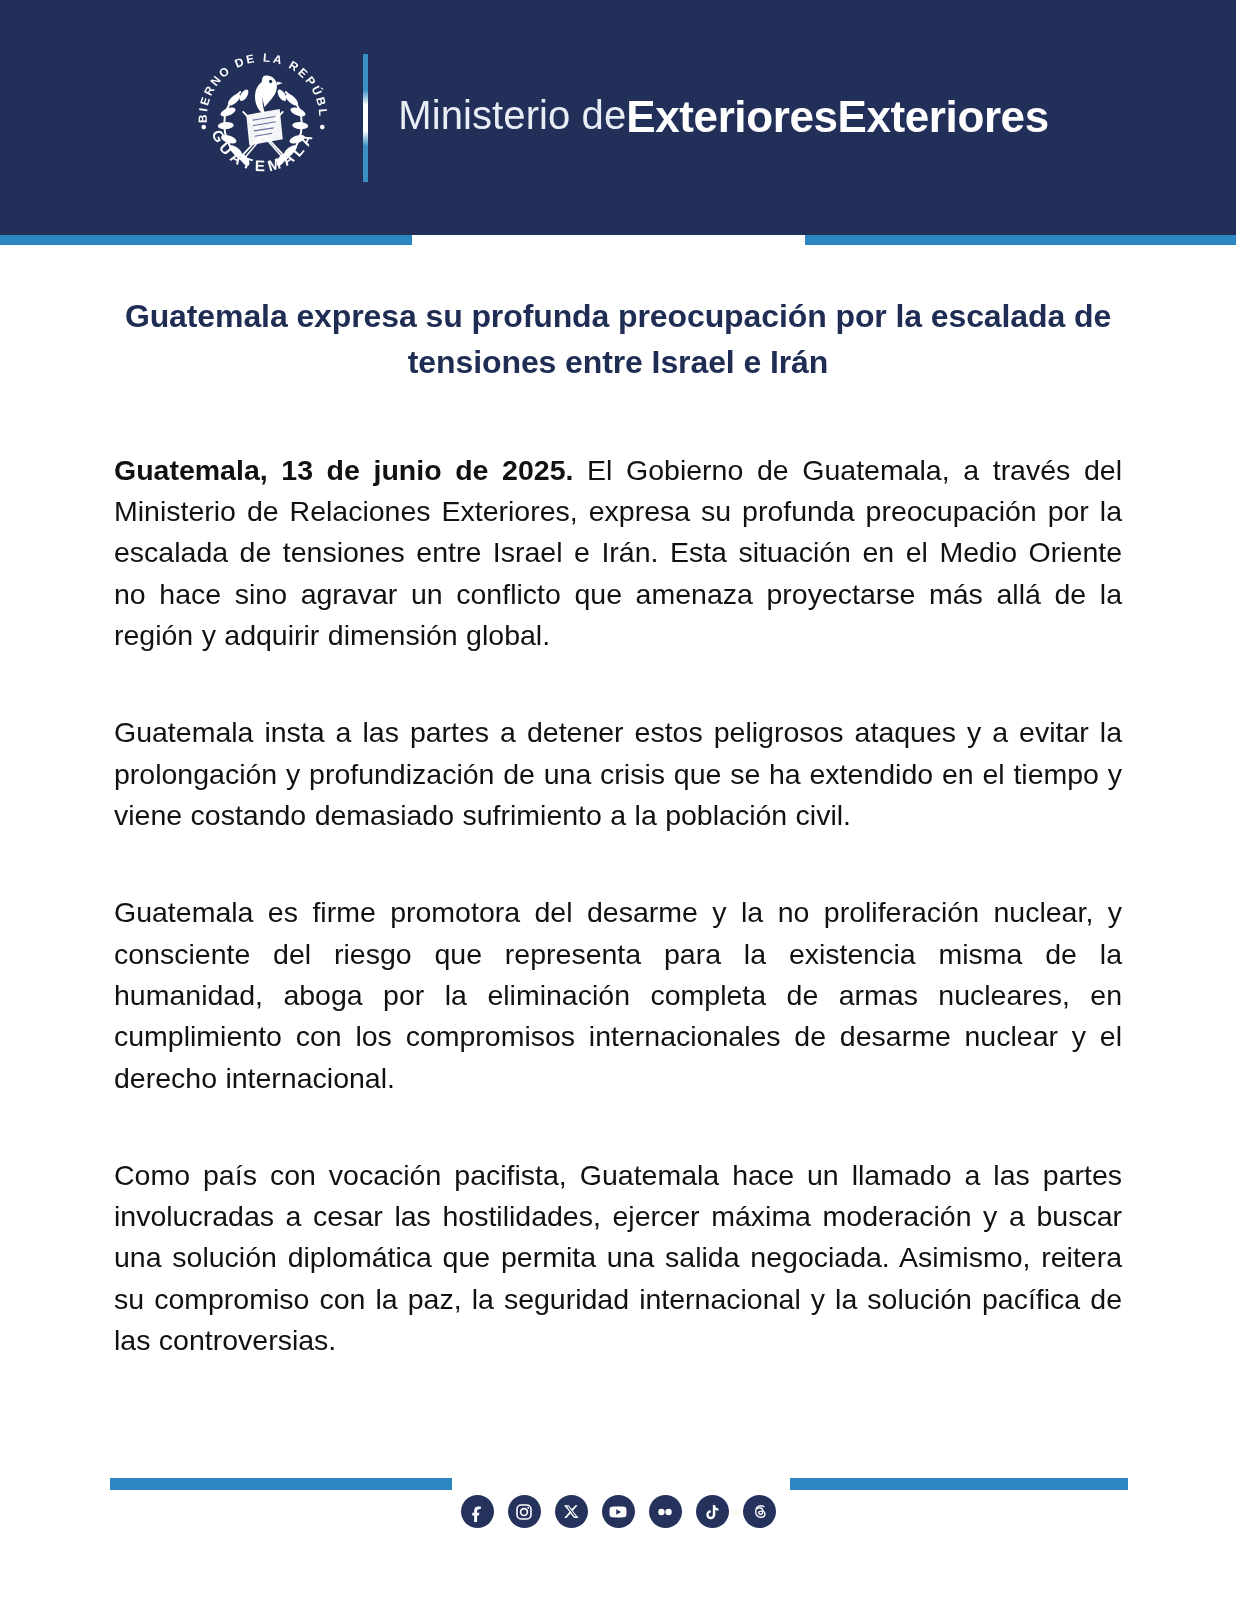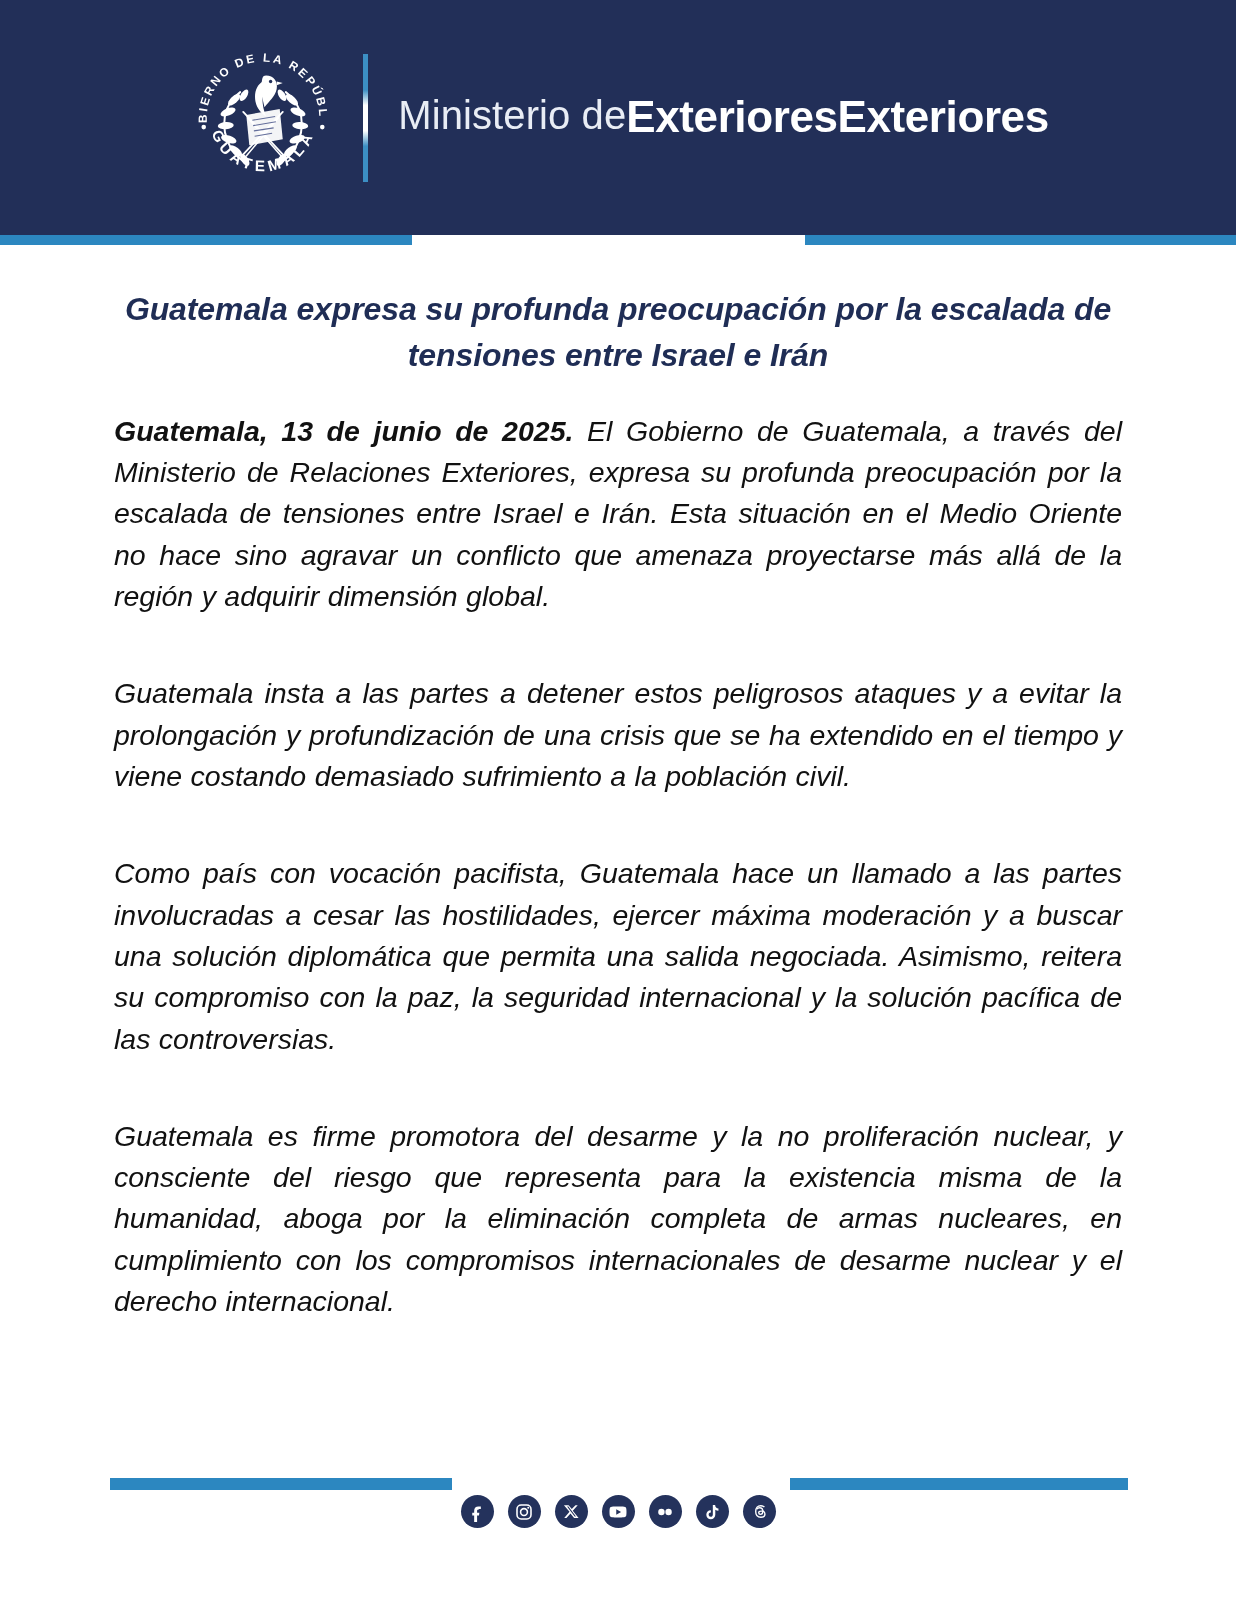--- a/index.html
+++ b/index.html
@@ -30,38 +30,38 @@
   .wm-line2, .wm-line3 {
     font-size:44px; font-weight:700; color:#ffffff; letter-spacing:-0.4px;
   }
 
   
   .accent-row { position:absolute; left:0; top:235px; width:1236px; height:10px; }
   .accent-left  { position:absolute; left:0;     top:0; width:412px; height:10px; background:#2c87c0; }
   .accent-right { position:absolute; left:805px; top:0; width:431px; height:10px; background:#2c87c0; }
 
   
-  .content { position:absolute; left:0; top:236px; width:1236px; padding:0 114px;font-style:italic; }
+  .content { position:absolute; left:0; top:243px; width:1236px; padding:0 114px; }
 
   .doc-title {
     margin-top:50px;
     font-size:32px; font-weight:700; color:#1f2d55;
     text-align:center; line-height:1.45;
     letter-spacing:-0.1px;
   }
 
   .para {
     margin-top:56px;
     font-size:28.5px; color:#111111;
     text-align:justify; line-height:1.45;
     font-weight:400;
     font-stretch:condensed;
     word-spacing:0.5px;
   }
-  .para:first-of-type { margin-top:32px; }
+  .para:first-of-type { margin-top:64px; }
   .para b { font-weight:700; }
 
   
   .footer-bars { position:absolute; left:0; top:1478px; width:1236px; height:12px; }
   .fbar-left  { position:absolute; left:110px; top:0; width:342px; height:12px; background:#2c87c0; }
   .fbar-right { position:absolute; left:790px; top:0; width:338px; height:12px; background:#2c87c0; }
 
   .social {
     position:absolute; left:0; top:1495px; width:1236px;
     display:flex; align-items:center; justify-content:center; gap:14px;
@@ -166,22 +166,22 @@
     <div class="accent-right"></div>
   </div>
 
   <div class="content">
     <h1 class="doc-title">Guatemala expresa su profunda preocupación por la escalada de tensiones entre Israel e Irán</h1>
 
     <p class="para">
       <b>Guatemala, 13 de junio de 2025.</b><span> El Gobierno de Guatemala, a través del Ministerio de Relaciones Exteriores, expresa su profunda preocupación por la escalada de tensiones entre Israel e Irán. Esta situación en el Medio Oriente no hace sino agravar un conflicto que amenaza proyectarse más allá de la región y adquirir dimensión global.</span>
     </p>
     <p class="para">Guatemala insta a las partes a detener estos peligrosos ataques y a evitar la prolongación y profundización de una crisis que se ha extendido en el tiempo y viene costando demasiado sufrimiento a la población civil.</p>
+    <p class="para">Guatemala es firme promotora del desarme y la no proliferación nuclear, y consciente del riesgo que representa para la existencia misma de la humanidad, aboga por la eliminación completa de armas nucleares, en cumplimiento con los compromisos internacionales de desarme nuclear y el derecho internacional.</p>
     <p class="para">Como país con vocación pacifista, Guatemala hace un llamado a las partes involucradas a cesar las hostilidades, ejercer máxima moderación y a buscar una solución diplomática que permita una salida negociada. Asimismo, reitera su compromiso con la paz, la seguridad internacional y la solución pacífica de las controversias.</p>
-    <p class="para">Guatemala es firme promotora del desarme y la no proliferación nuclear, y consciente del riesgo que representa para la existencia misma de la humanidad, aboga por la eliminación completa de armas nucleares, en cumplimiento con los compromisos internacionales de desarme nuclear y el derecho internacional.</p>
   </div>
 
   <div class="footer-bars">
     <div class="fbar-left"></div>
     <div class="fbar-right"></div>
   </div>
 
   <div class="social">
 
     <span class="sicon">

